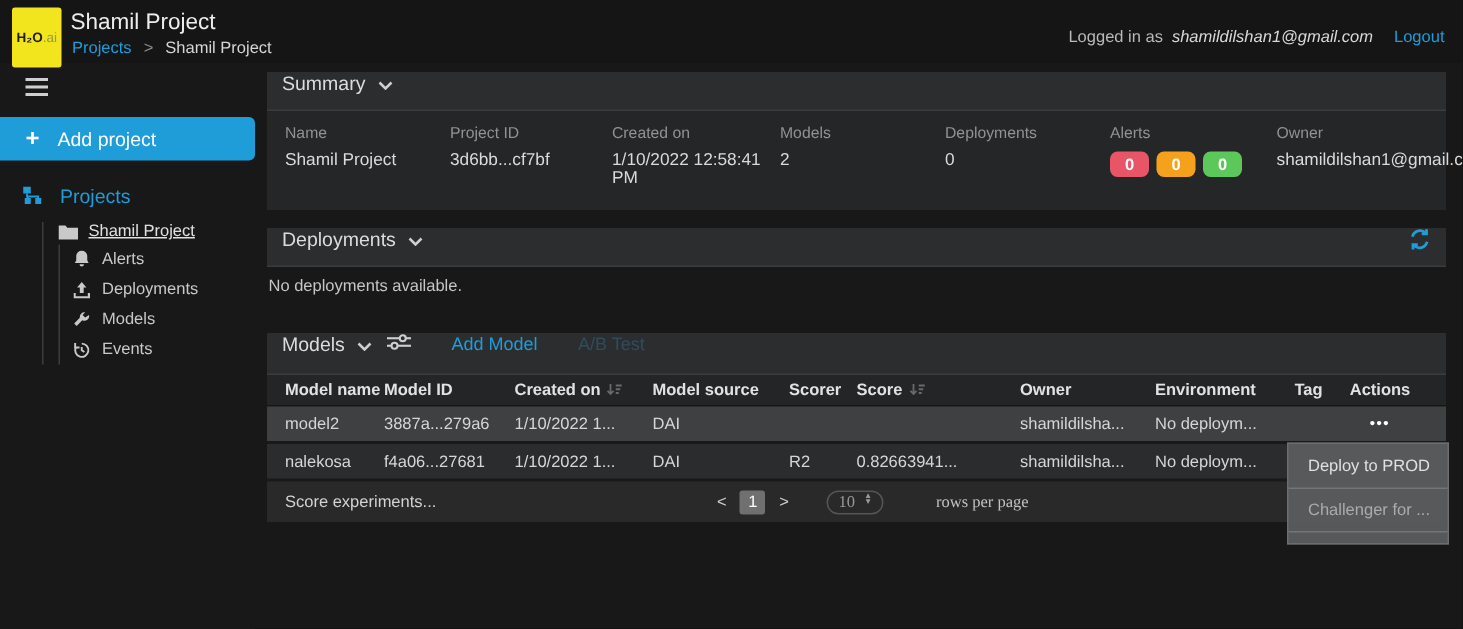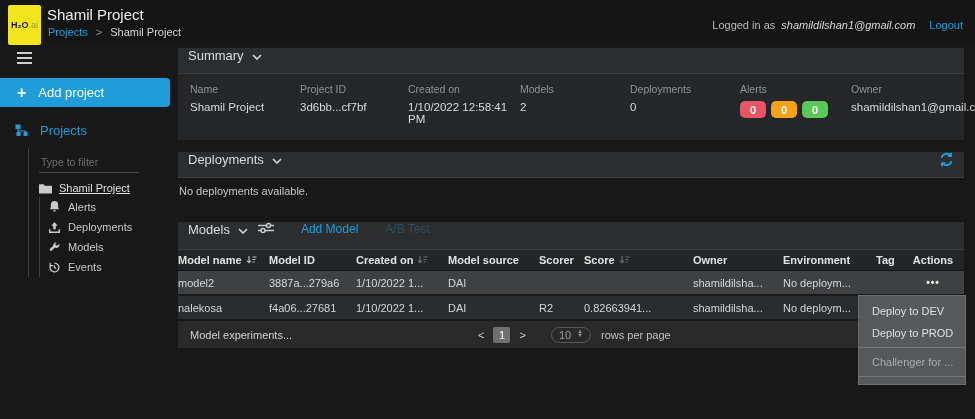--- a/index.html
+++ b/index.html
@@ -72,41 +72,41 @@
   .models-panel { position:absolute; top:180px; left:0; right:0; }
   .models-header { height:28px; }
   .sliders-icon { margin-left:10px; color:#cfcfcf; display:flex; align-items:center; cursor:pointer; }
   .link { color:var(--accent_blue); font-size:12px; cursor:pointer; }
   .add-model { margin-left:27px; }
   .ab-test { margin-left:27px; color:#2e4c5e; cursor:default; }
 
   .table-header { display:flex; align-items:center; height:21px; background:#242526; border-bottom:1px solid #161616;
                   font-size:11px; font-weight:bold; color:#e2e2e2; }
   .tcell { flex:none; display:flex; align-items:center; gap:4px; overflow:hidden; white-space:nowrap; }
-  .c-name{width:91px; } .c-id{width:87px} .c-created{width:92px} .c-source{width:91px}
+  .c-name{width:78px; padding-left:12px;} .c-id{width:87px} .c-created{width:92px} .c-source{width:91px}
   .c-scorer{width:45px} .c-score{width:109px} .c-owner{width:90px} .c-env{width:93px} .c-tag{width:35px}
   .c-actions{width:44px; justify-content:center; padding-left:0;}
   .sort-ic { color:#bdbdbd; flex:none; }
   .sort-ic.dim { opacity:.45; }
   .trow { display:flex; align-items:center; height:25px; font-size:11px; color:#d6d6d6; border-bottom:2px solid #191919; cursor:pointer; }
   .trow.selected { background:#3e4041; }
   .trow.normal { background:#2b2c2d; }
   .dots-btn { color:#ffffff; font-weight:bold; font-size:10px; letter-spacing:1px; cursor:pointer; }
 
   .tfooter { position:relative; height:27px; background:#29292a; font-size:11px; color:#c2c2c2; }
   .tfooter > * { position:absolute; top:50%; transform:translateY(-50%); }
   .more-link { left:12px; cursor:pointer; color:#d2d2d2; }
   .pag { left:300px; display:flex; align-items:center; gap:9px; }
   .pag-arrow { color:#cccccc; cursor:pointer; font-size:11px; }
   .pag-page { background:#707070; color:#fff; min-width:17px; height:16px; display:flex; align-items:center;
               justify-content:center; border-radius:2px; cursor:pointer; }
   .rpp-spinner { left:373px; display:flex; gap:6px; border:1px solid #555;
-                 border-radius:9px; padding:1px 7px; color:#9a9a9a; cursor:pointer; }
+                 border-radius:9px; padding:1px 7px; color:#9a9a9a; cursor:pointer;font-family:Liberation Serif, serif; }
   .spin-arrows { display:flex; flex-direction:column; font-size:5.5px; line-height:4.5px; color:#9a9a9a; }
-  .rpp-label { left:423px; }
+  .rpp-label { left:446px;font-family:Liberation Serif, serif; }
 
   
   .context-menu { position:absolute; left:858px; top:295px; width:108px; background:rgba(89,91,93,.97);
                   border:1px solid #6b6d6f; padding:4px 0; font-size:11px; color:#e0e0e0; z-index:10; }
   .menu-item { padding:5px 13px; cursor:pointer; white-space:nowrap; }
   .menu-item.dimmed { color:#a9abad; }
   .menu-divider { height:1px; background:#737577; margin:3px 0; }
 </style>
 </head>
 <body>
@@ -146,21 +146,20 @@
       <svg width="14" height="13" viewBox="0 0 14 13">
         <rect x="0.5" y="0.5" width="5" height="4.5" fill="currentColor"></rect>
         <rect x="1.5" y="8" width="4" height="4" fill="currentColor"></rect>
         <rect x="8.5" y="8" width="4" height="4" fill="currentColor"></rect>
         <path d="M3 5v2h7.5v1M3.5 7v1" stroke="currentColor" fill="none" stroke-width="1.2"></path>
       </svg>
       <span>Projects</span>
     </div>
 
     <div class="tree">
-      <input class="filter-input" type="text" placeholder="Type to filter" style="">
 
       <div class="tree-project">
         <svg width="13" height="11" viewBox="0 0 14 11">
           <path d="M0 1h5l1.3 1.6H14V11H0z" fill="currentColor"></path>
         </svg>
         <span class="lbl">Shamil Project</span>
       </div>
 
       <div class="subtree">
         <div class="sub-item">
@@ -351,39 +350,38 @@
         <div class="tcell c-score">0.82663941...</div>
         <div class="tcell c-owner">shamildilsha...</div>
         <div class="tcell c-env">No deploym...</div>
         <div class="tcell c-tag"></div>
         <div class="tcell c-actions">
             <span class="dots-btn"></span>
           </div>
       </div>
 
       <div class="tfooter">
-        <span class="more-link">Model experiments...</span>
+        <span class="more-link">Score experiments...</span>
         <div class="pag">
           <span class="pag-arrow">&lt;</span>
           <span class="pag-page">1</span>
           <span class="pag-arrow">&gt;</span>
         </div>
         <div class="rpp-spinner">
           <span>10</span>
           <span class="spin-arrows">
               <span>▲</span>
               <span>▼</span>
             </span>
         </div>
         <span class="rpp-label">rows per page</span>
       </div>
     </div>
   </div>
 
   <div class="context-menu">
-    <div class="menu-item">Deploy to DEV</div>
     <div class="menu-item">Deploy to PROD</div>
     <div class="menu-divider"></div>
     <div class="menu-item dimmed">Challenger for ...</div>
     <div class="menu-divider"></div>
   </div>
 
 </div>
 
 </body></html>

